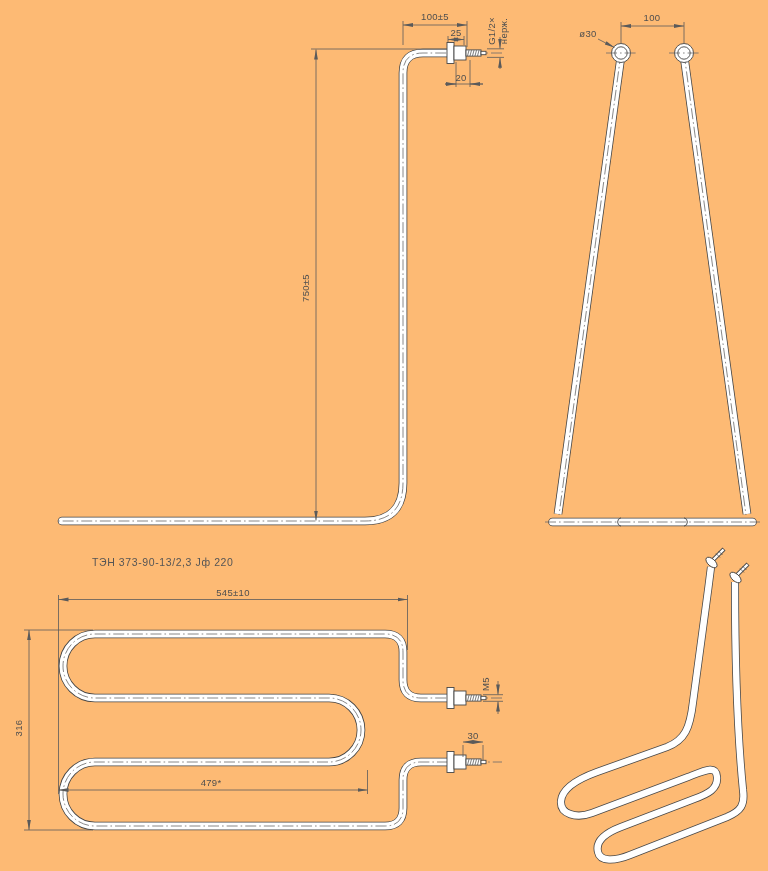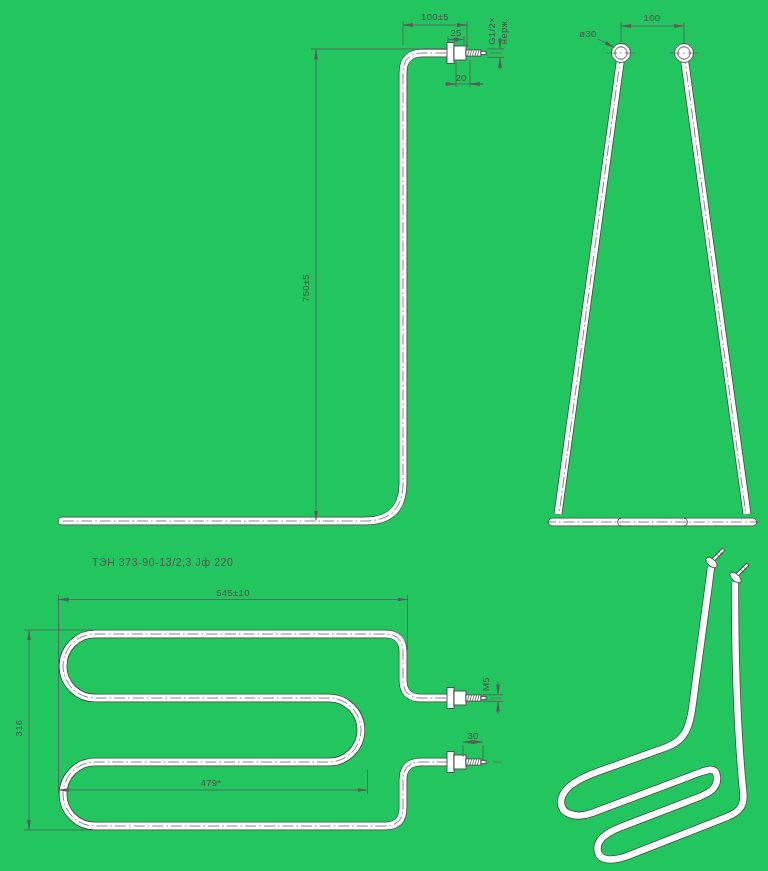--- a/index.html
+++ b/index.html
@@ -1,16 +1,16 @@
 <!DOCTYPE html>
 <html><head>
 <meta charset="utf-8">
 <style>
   html,body{margin:0;padding:0;background:#ffffff;}
-  .sheet{width:768px;height:871px;background:#22c55e;position:relative;overflow:hidden;}
+  .sheet{width:768px;height:871px;background:#fdba74;position:relative;overflow:hidden;}
   svg{display:block;}
   text{font-family:"Liberation Sans","DejaVu Sans",sans-serif;fill:#4f4f4f;}
   .dimtxt{font-size:9.5px;letter-spacing:0.3px;}
   .titletxt{font-size:10.5px;letter-spacing:0.6px;fill:#555555;}
   .tube-o{stroke:#454545;stroke-width:8.6;fill:none;}
   .tube-i{stroke:#ffffff;stroke-width:7;fill:none;}
   .iso-o{stroke:#4a4a4a;stroke-width:8.0;fill:none;}
   .iso-i{stroke:#ffffff;stroke-width:6.4;fill:none;}
   .cl{stroke:#6a6a6a;stroke-width:0.8;fill:none;stroke-dasharray:11 3 1.6 3;}
   .dim{stroke:#5a5a5a;stroke-width:0.8;fill:none;}

